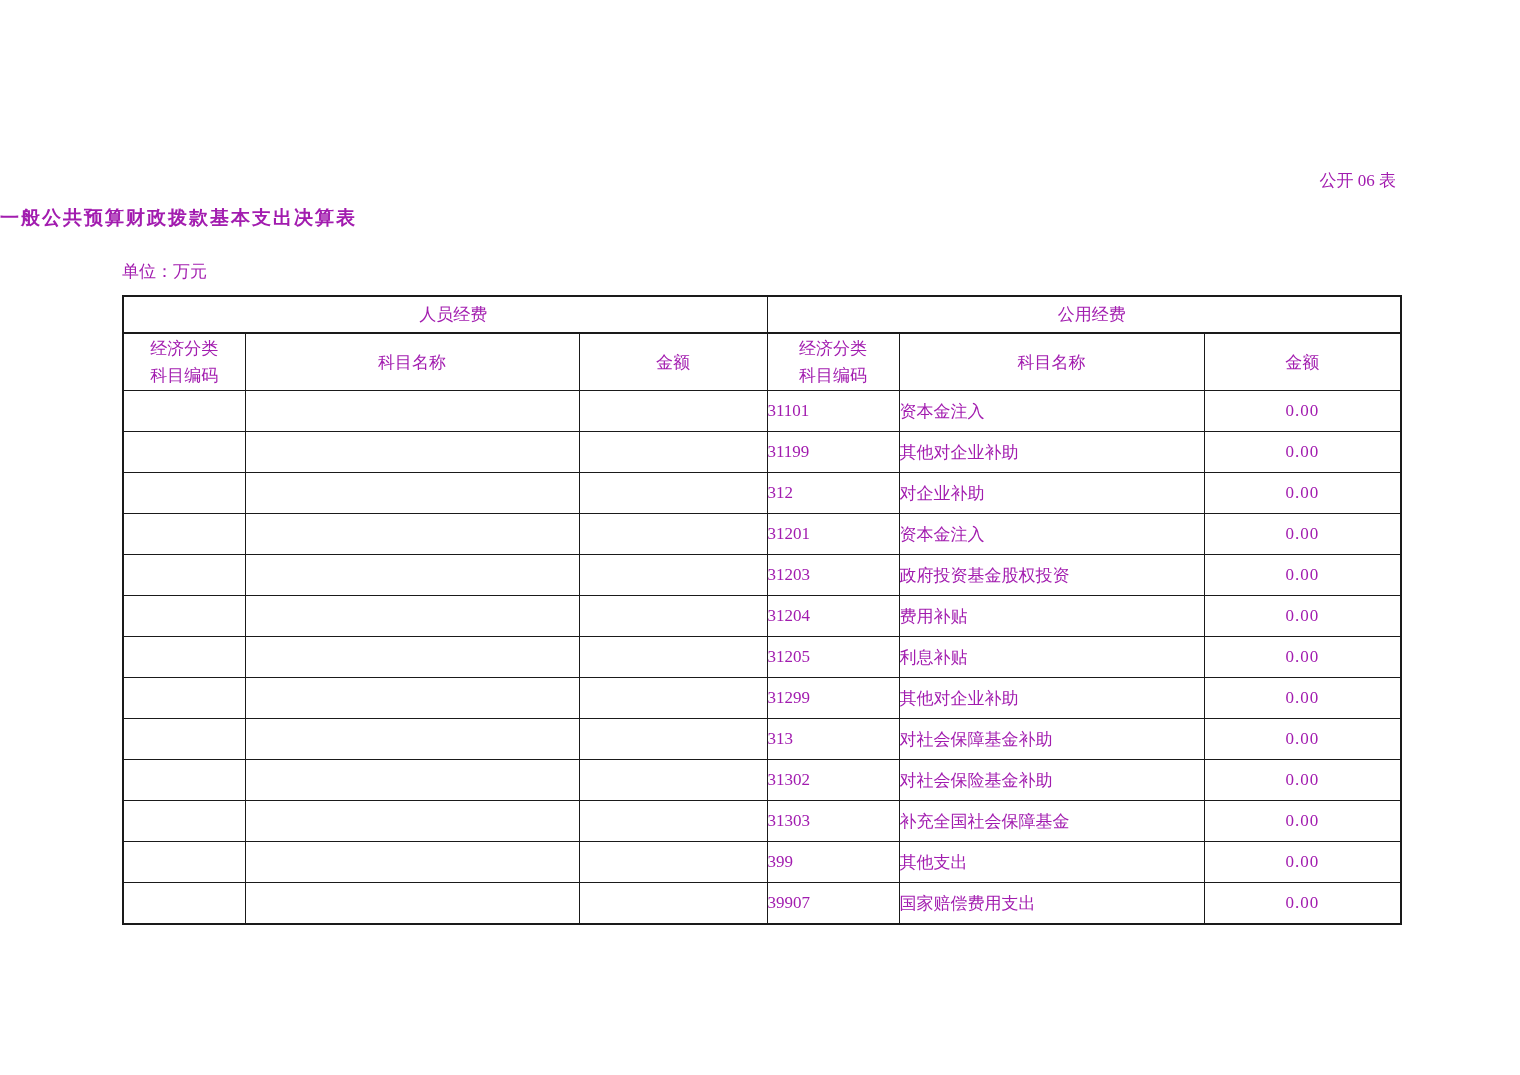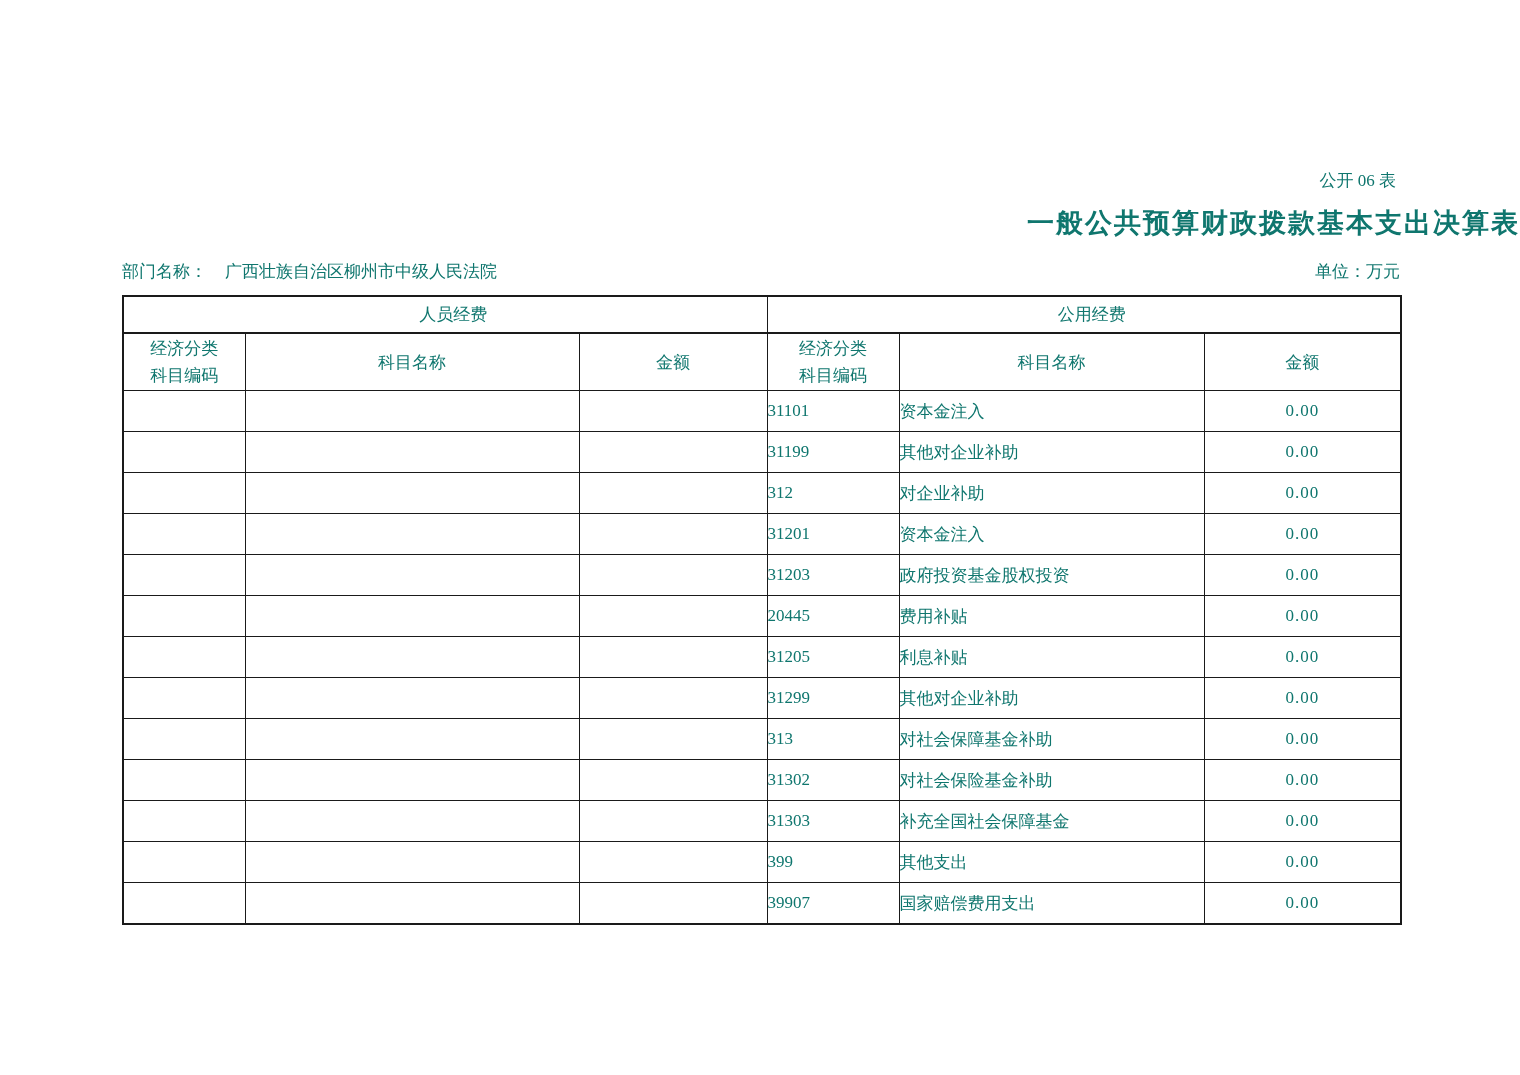--- a/index.html
+++ b/index.html
@@ -5,39 +5,39 @@
   html, body {
     margin: 0;
     padding: 0;
     background: #ffffff;
   }
   .page {
     position: relative;
     width: 1520px;
     height: 1075px;
     background: #ffffff;
-    color: #0f766e;
+    color: #a21caf;
     font-family: "Liberation Serif", "DejaVu Serif", serif;
     overflow: hidden;
   }
   .sheet-label {
     position: absolute;
     top: 169px;
     right: 124px;
     font-size: 17px;
     white-space: nowrap;
   }
   .title {
     position: absolute;
     top: 205px;
     left: 0;
     width: 100%;
     margin: 0;
-    text-align: right;
-    font-size: 27px;
+    text-align: left;
+    font-size: 19px;
     font-weight: bold;
     letter-spacing: 2px;
   }
   .meta {
     position: absolute;
     top: 260px;
     left: 122px;
     width: 1278px;
     display: flex;
     justify-content: space-between;
@@ -84,23 +84,20 @@
 </head>
 <body>
 
 <div class="page">
 
   <div class="sheet-label">公开 06 表</div>
 
   <h1 class="title">一般公共预算财政拨款基本支出决算表</h1>
 
   <div class="meta">
-    <div>
-      <span>部门名称：</span><span class="dept-name">广西壮族自治区柳州市中级人民法院</span>
-    </div>
     <div>单位：万元</div>
   </div>
 
   <table class="fin">
     <colgroup>
       <col style="width:122px">
       <col style="width:334px">
       <col style="width:188px">
       <col style="width:132px">
       <col style="width:305px">
@@ -170,21 +167,21 @@
           <td class="cell-amt"></td>
           <td class="cell-code">31203</td>
           <td class="cell-name">政府投资基金股权投资</td>
           <td class="cell-amt">0.00</td>
         </tr>
 
         <tr class="data-row">
           <td class="cell-code"></td>
           <td class="cell-name"></td>
           <td class="cell-amt"></td>
-          <td class="cell-code">20445</td>
+          <td class="cell-code">31204</td>
           <td class="cell-name">费用补贴</td>
           <td class="cell-amt">0.00</td>
         </tr>
 
         <tr class="data-row">
           <td class="cell-code"></td>
           <td class="cell-name"></td>
           <td class="cell-amt"></td>
           <td class="cell-code">31205</td>
           <td class="cell-name">利息补贴</td>

